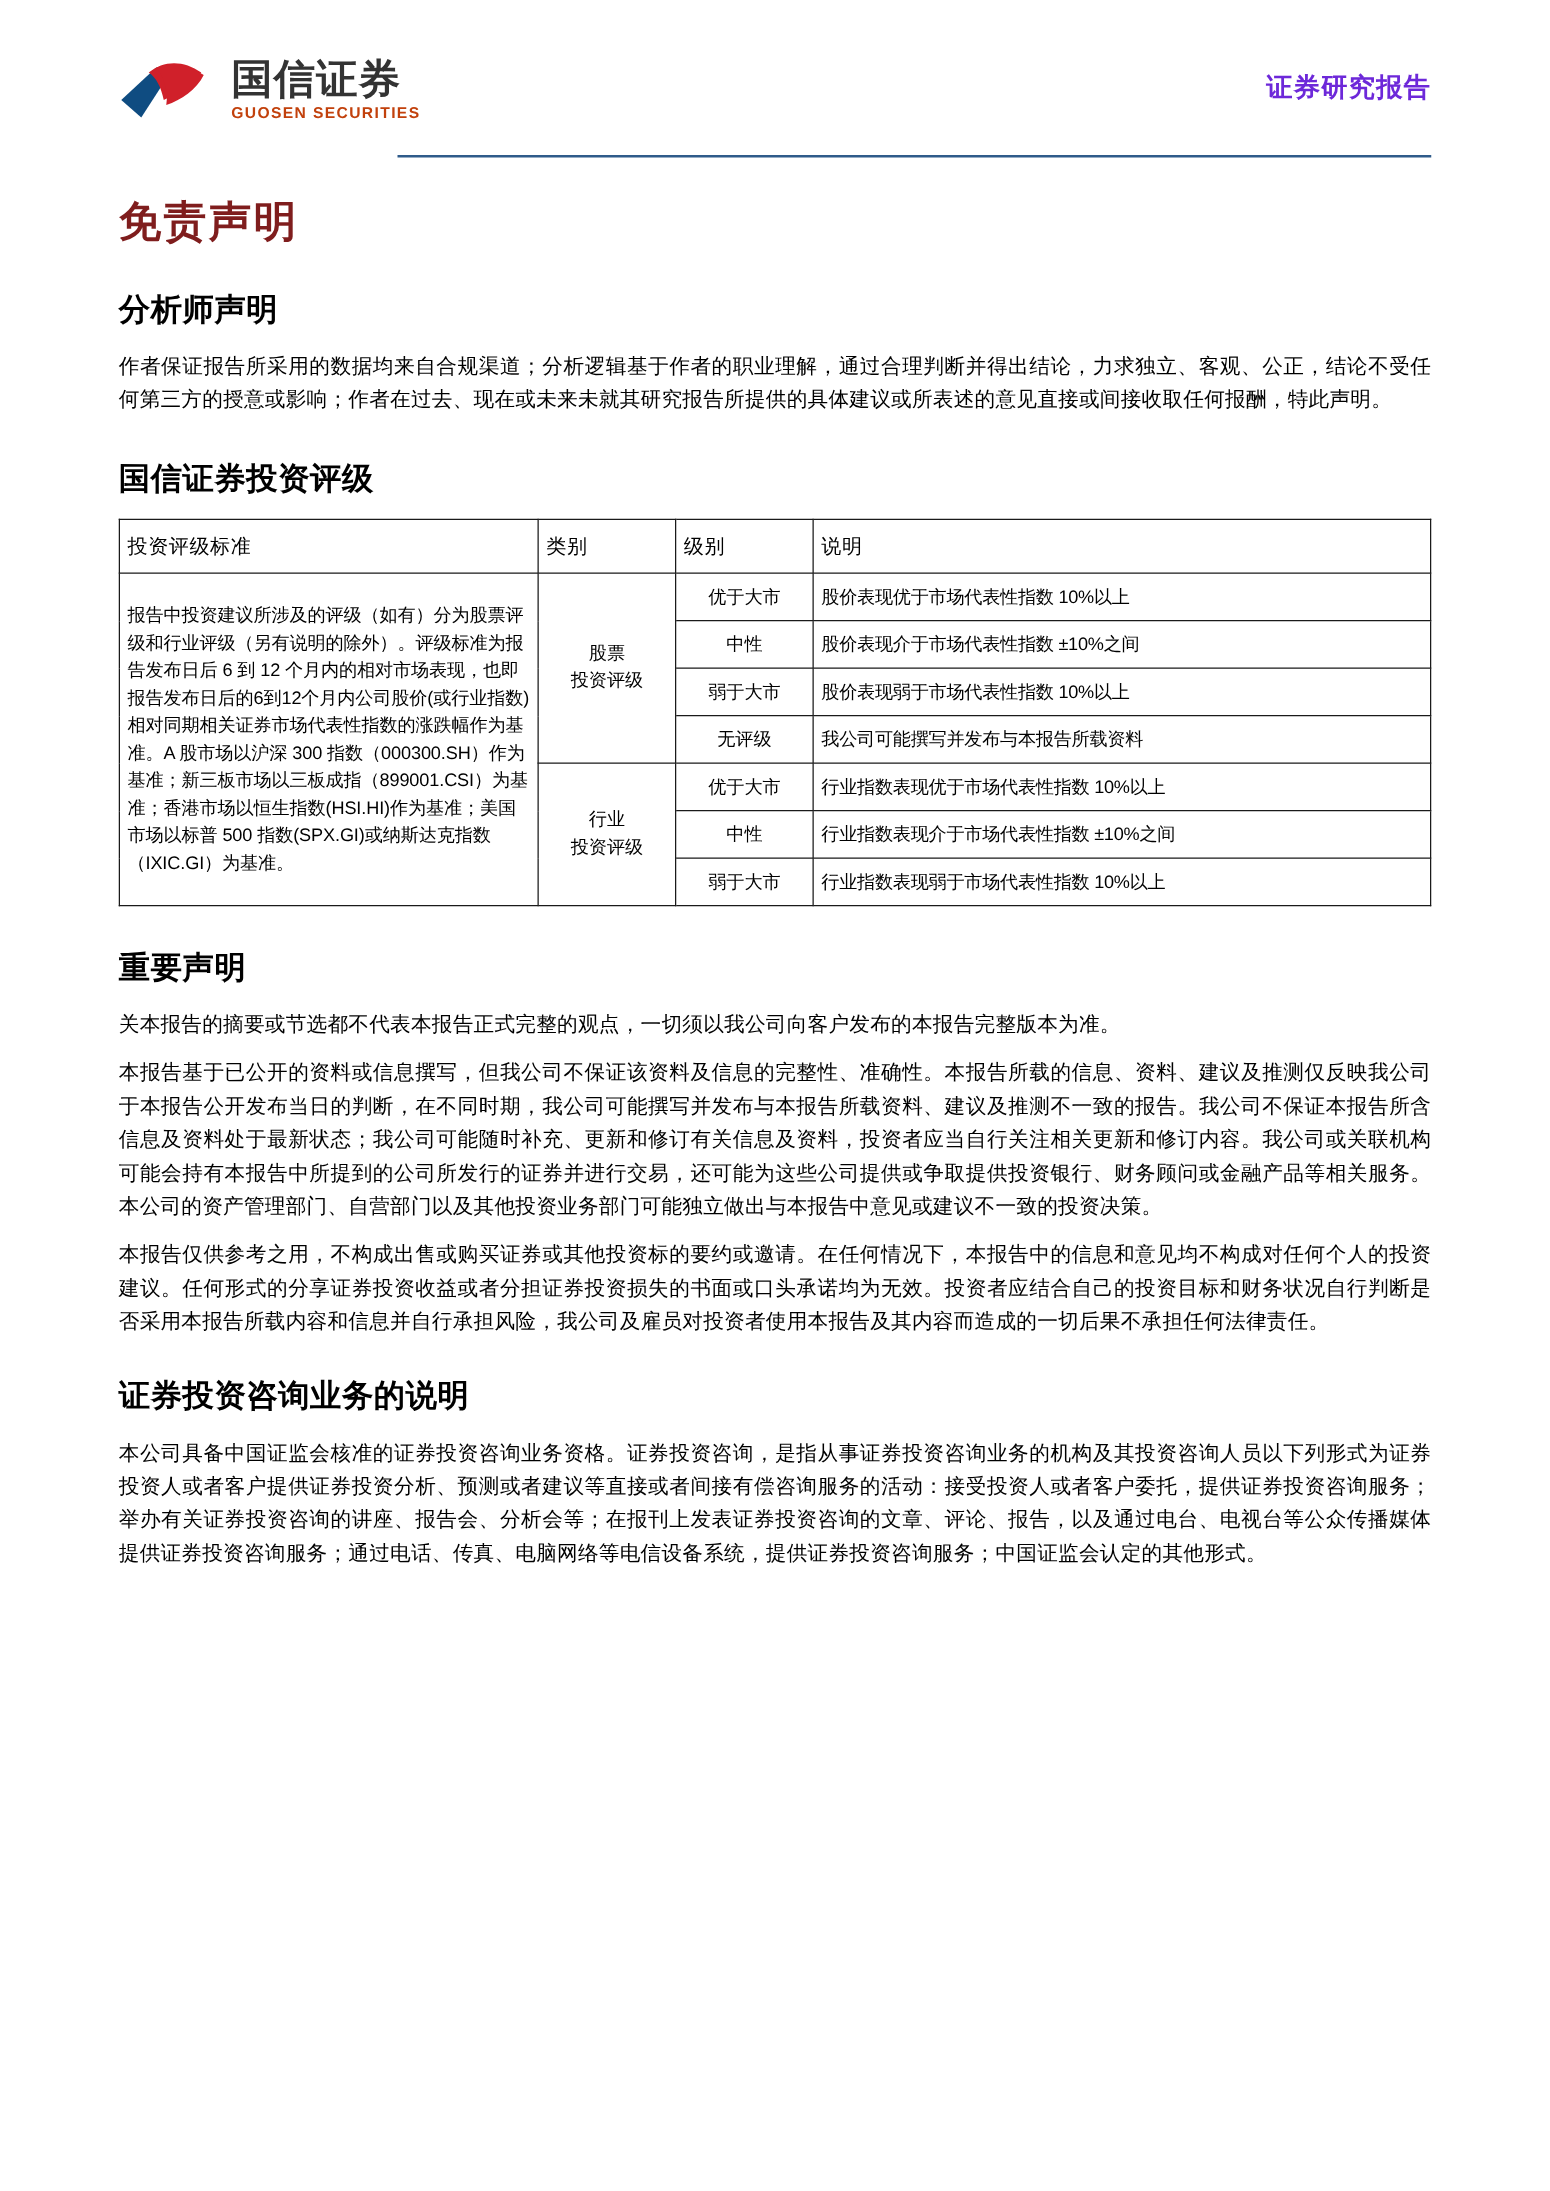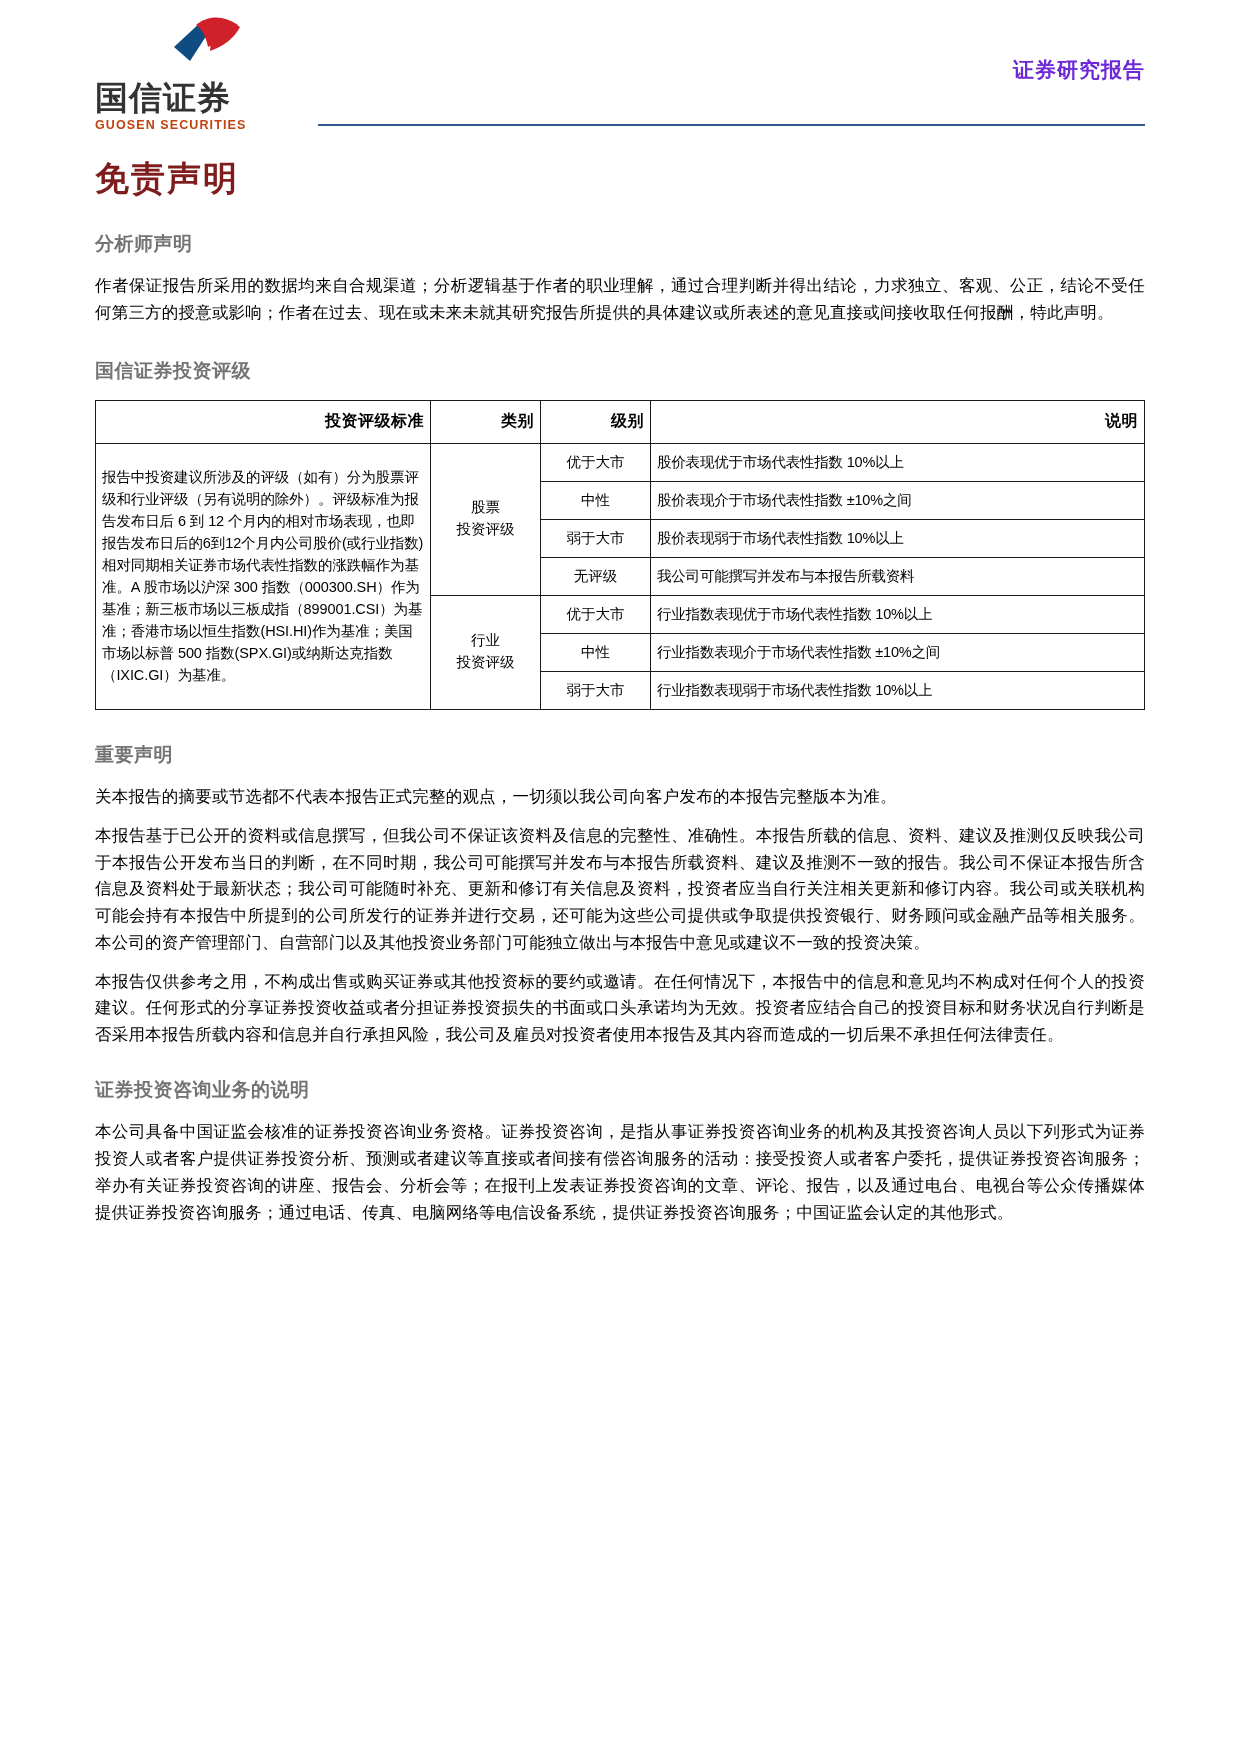--- a/index.html
+++ b/index.html
@@ -28,23 +28,22 @@
   .header {
     display: flex;
     align-items: center;
     justify-content: space-between;
     padding-top: 58px;
     height: 86px;
     box-sizing: border-box;
   }
   .brand {
     display: flex;
-    align-items: flex-end;
+    align-items: flex-start;
     gap: 16px;
-    flex-direction: column;
   }
   .logo-mark {
     width: 74px;
     height: 52px;
     flex: none;
   }
   .brand-text {
     display: flex;
     flex-direction: column;
     justify-content: center;
@@ -84,23 +83,23 @@
   
   .doc-title {
     font-size: 34px;
     font-weight: 700;
     color: #7f1d1d;
     letter-spacing: 2px;
     margin: 72px 0 0 0;
     line-height: 1.2;
   }
   .sec-title {
-    font-size: 19px;
-    font-weight: 700;
-    color: #737373;
+    font-size: 25px;
+    font-weight: 700;
+    color: #000000;
     letter-spacing: 0.5px;
     margin: 33px 0 16px 0;
     line-height: 1.3;
   }
   .sec-title.tight { margin-top: 30px; }
 
   
   p.body {
     font-size: 16.5px;
     line-height: 1.62;
@@ -120,22 +119,22 @@
   }
   table.rating th,
   table.rating td {
     border: 1px solid #1a1a1a;
     padding: 3px 6px;
     font-size: 14.5px;
     color: #000;
     vertical-align: middle;
   }
   table.rating th {
-    font-weight: 700;
-    text-align: right;
+    font-weight: 400;
+    text-align: left;
     font-size: 16px;
     height: 36px;
     letter-spacing: 0.5px;
   }
   td.criteria {
     vertical-align: top;
     line-height: 1.52;
     font-size: 14.6px;
     padding: 5px 6px 5px 7px;
     letter-spacing: -0.1px;

